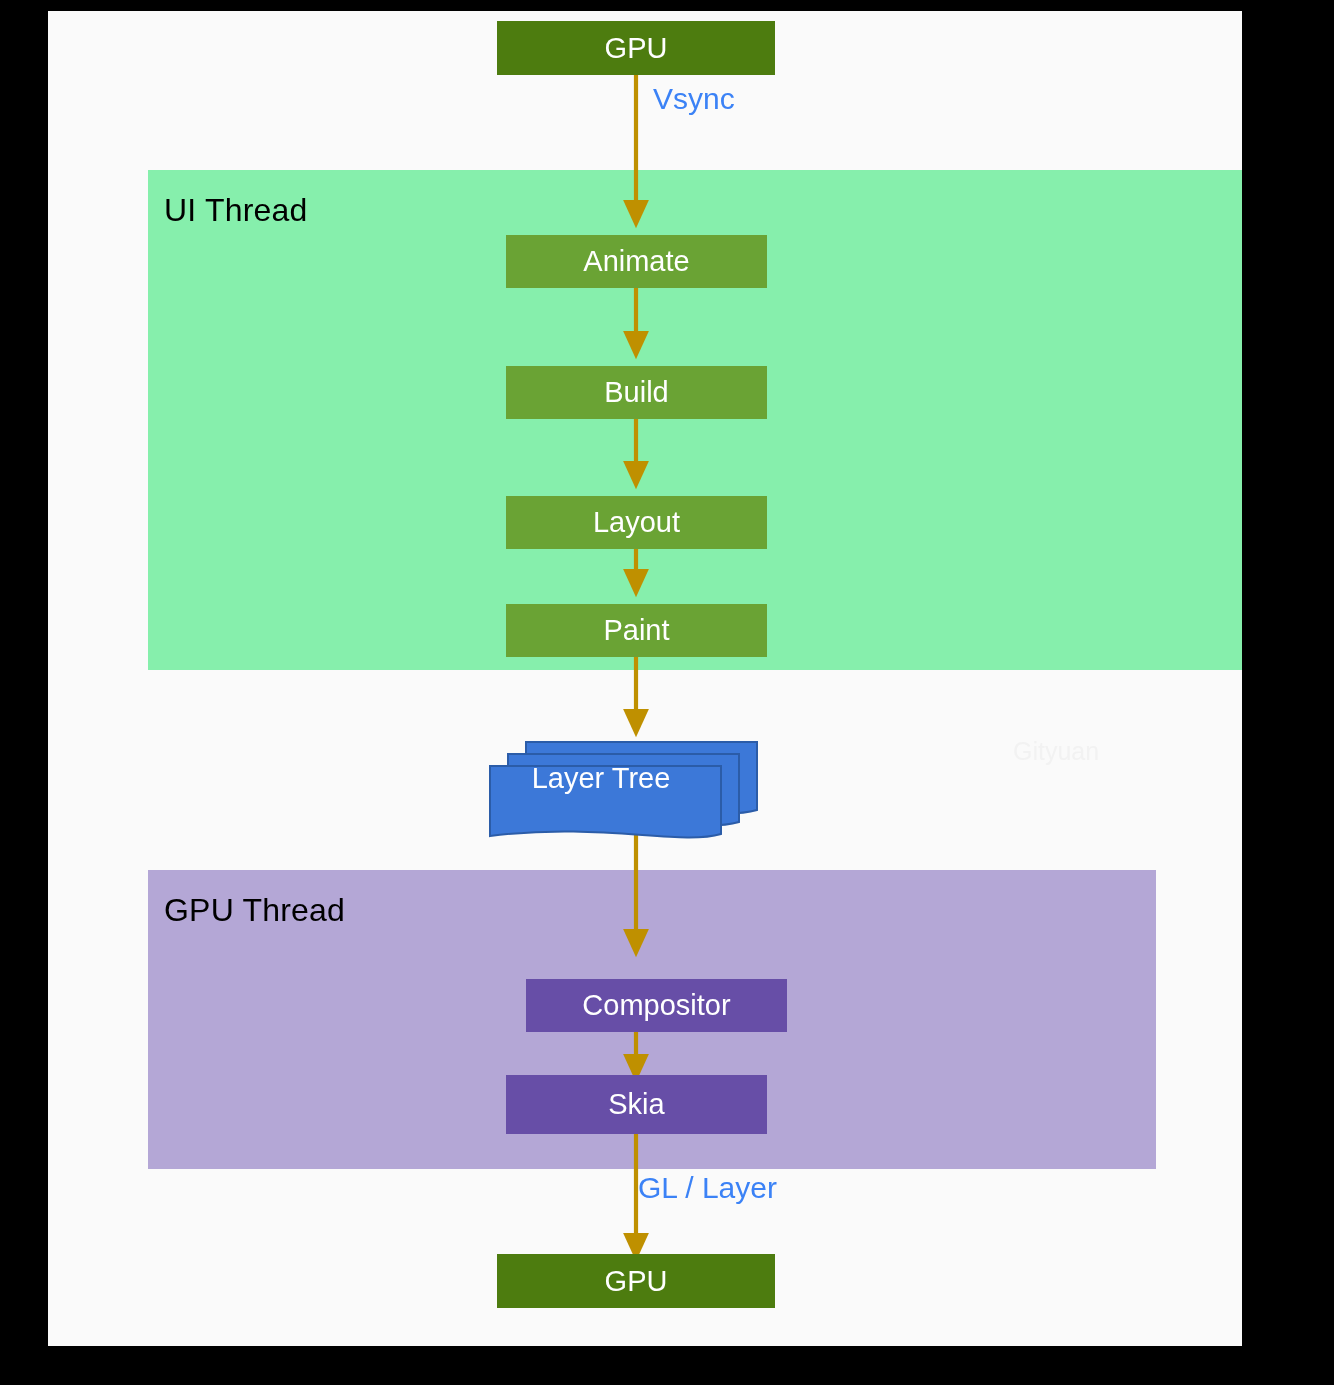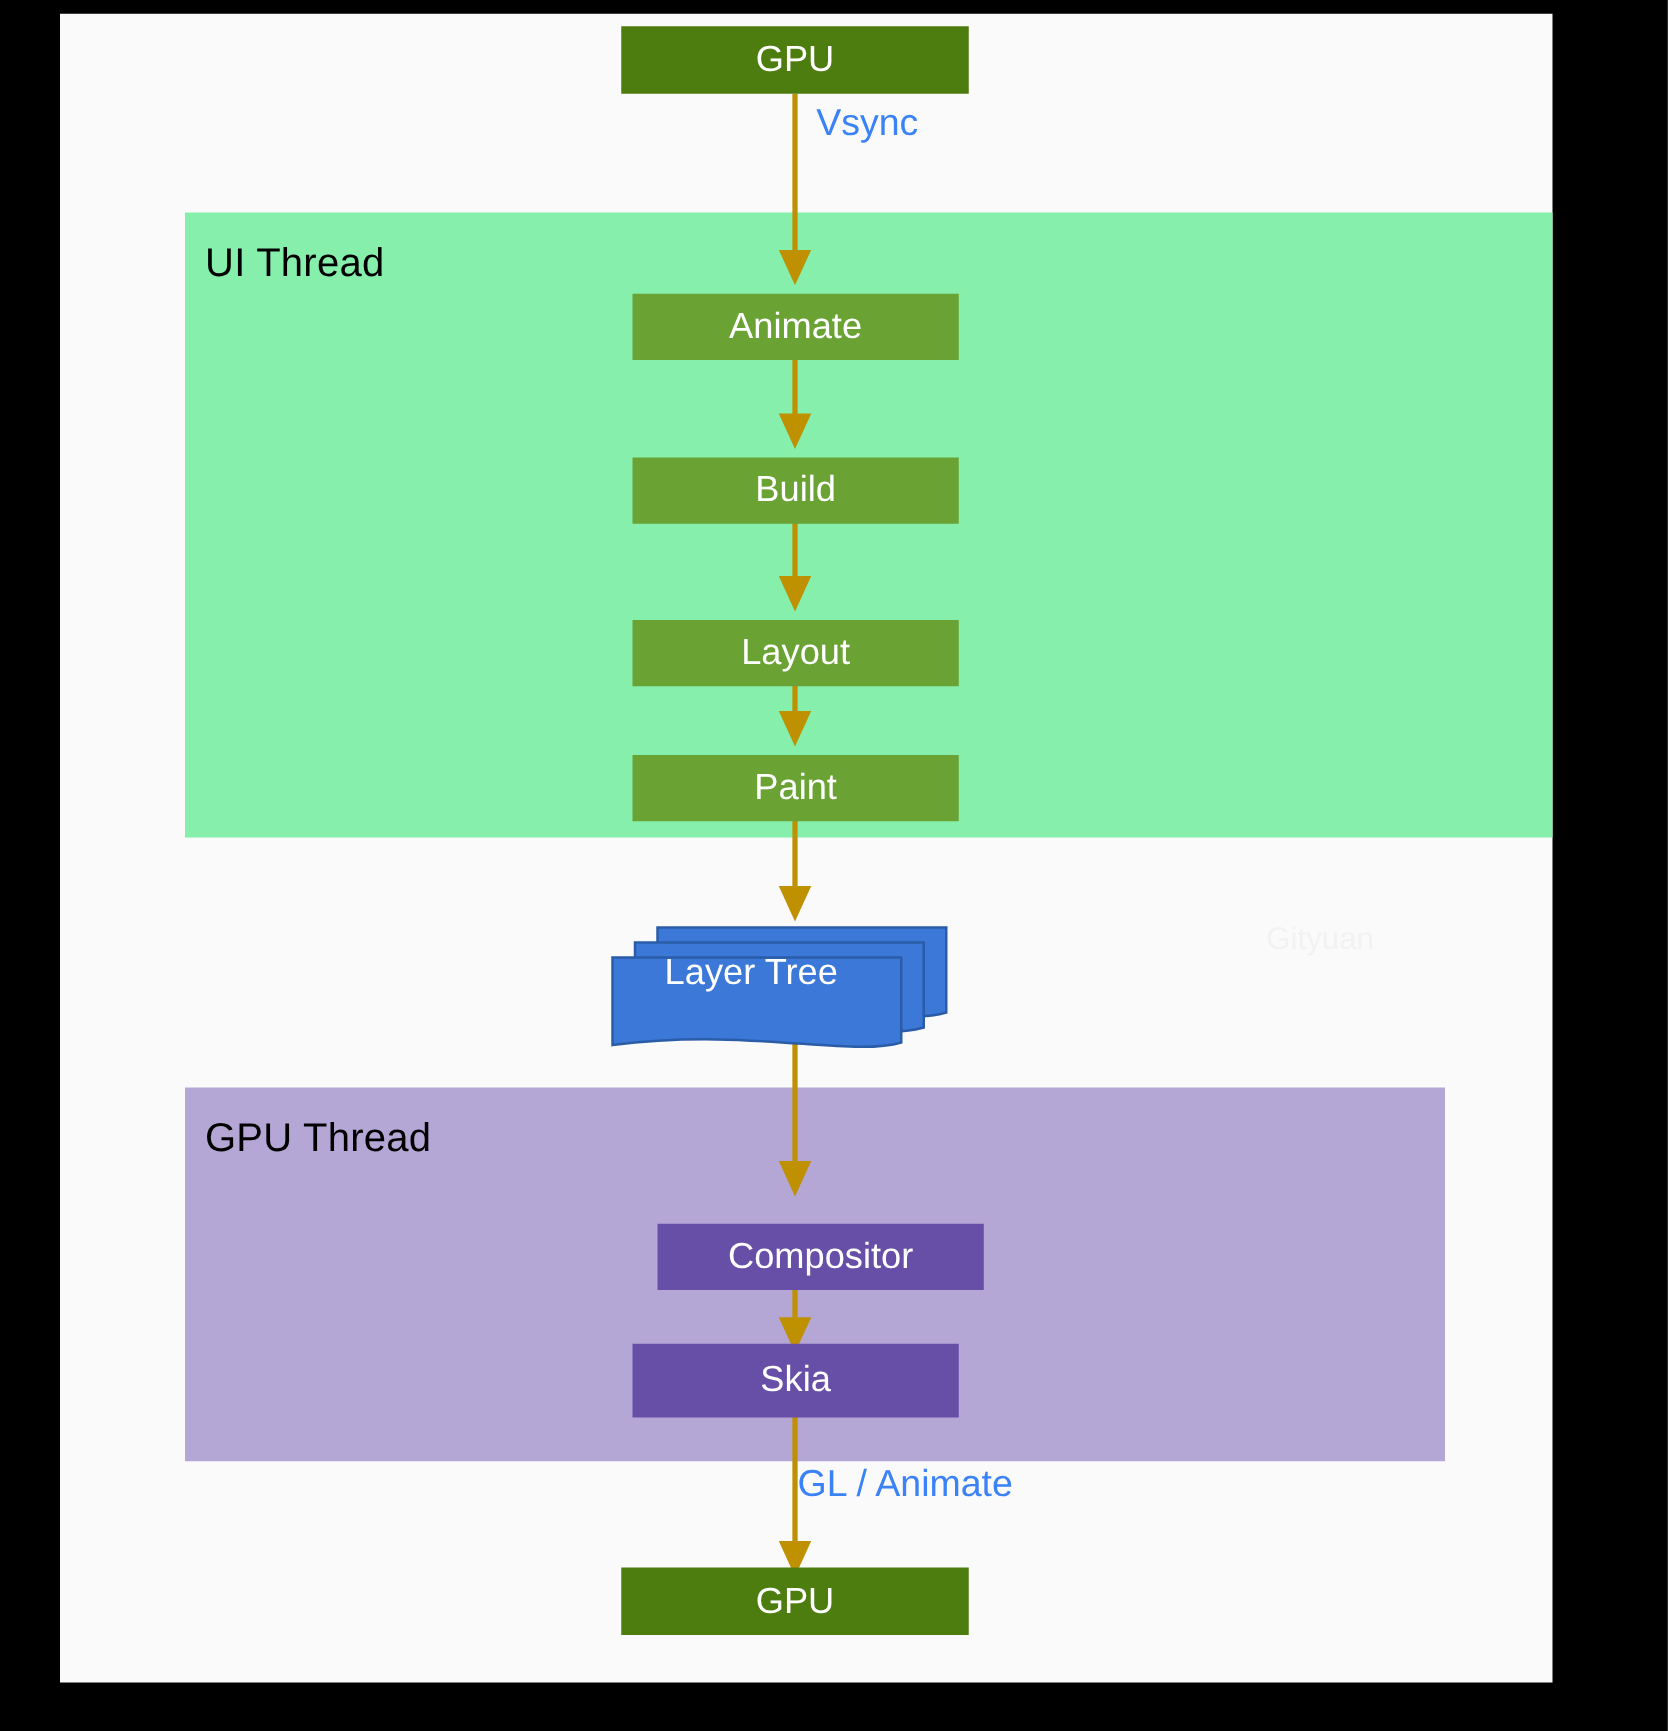--- a/index.html
+++ b/index.html
@@ -213,18 +213,18 @@
     <div class="node node-purple" id="node-skia">
       <span>Skia</span>
     </div>
 
     <div class="node node-blue" id="node-gpu-bottom">
       <span>GPU</span>
     </div>
 
     <div class="edge-label" id="label-vsync">Vsync</div>
 
-    <div class="edge-label" id="label-gl">GL / Animate</div>
+    <div class="edge-label" id="label-gl">GL / Layer</div>
 
     <div id="watermark">Gityuan</div>
 
   </div>
 </div>
 
 </body></html>

